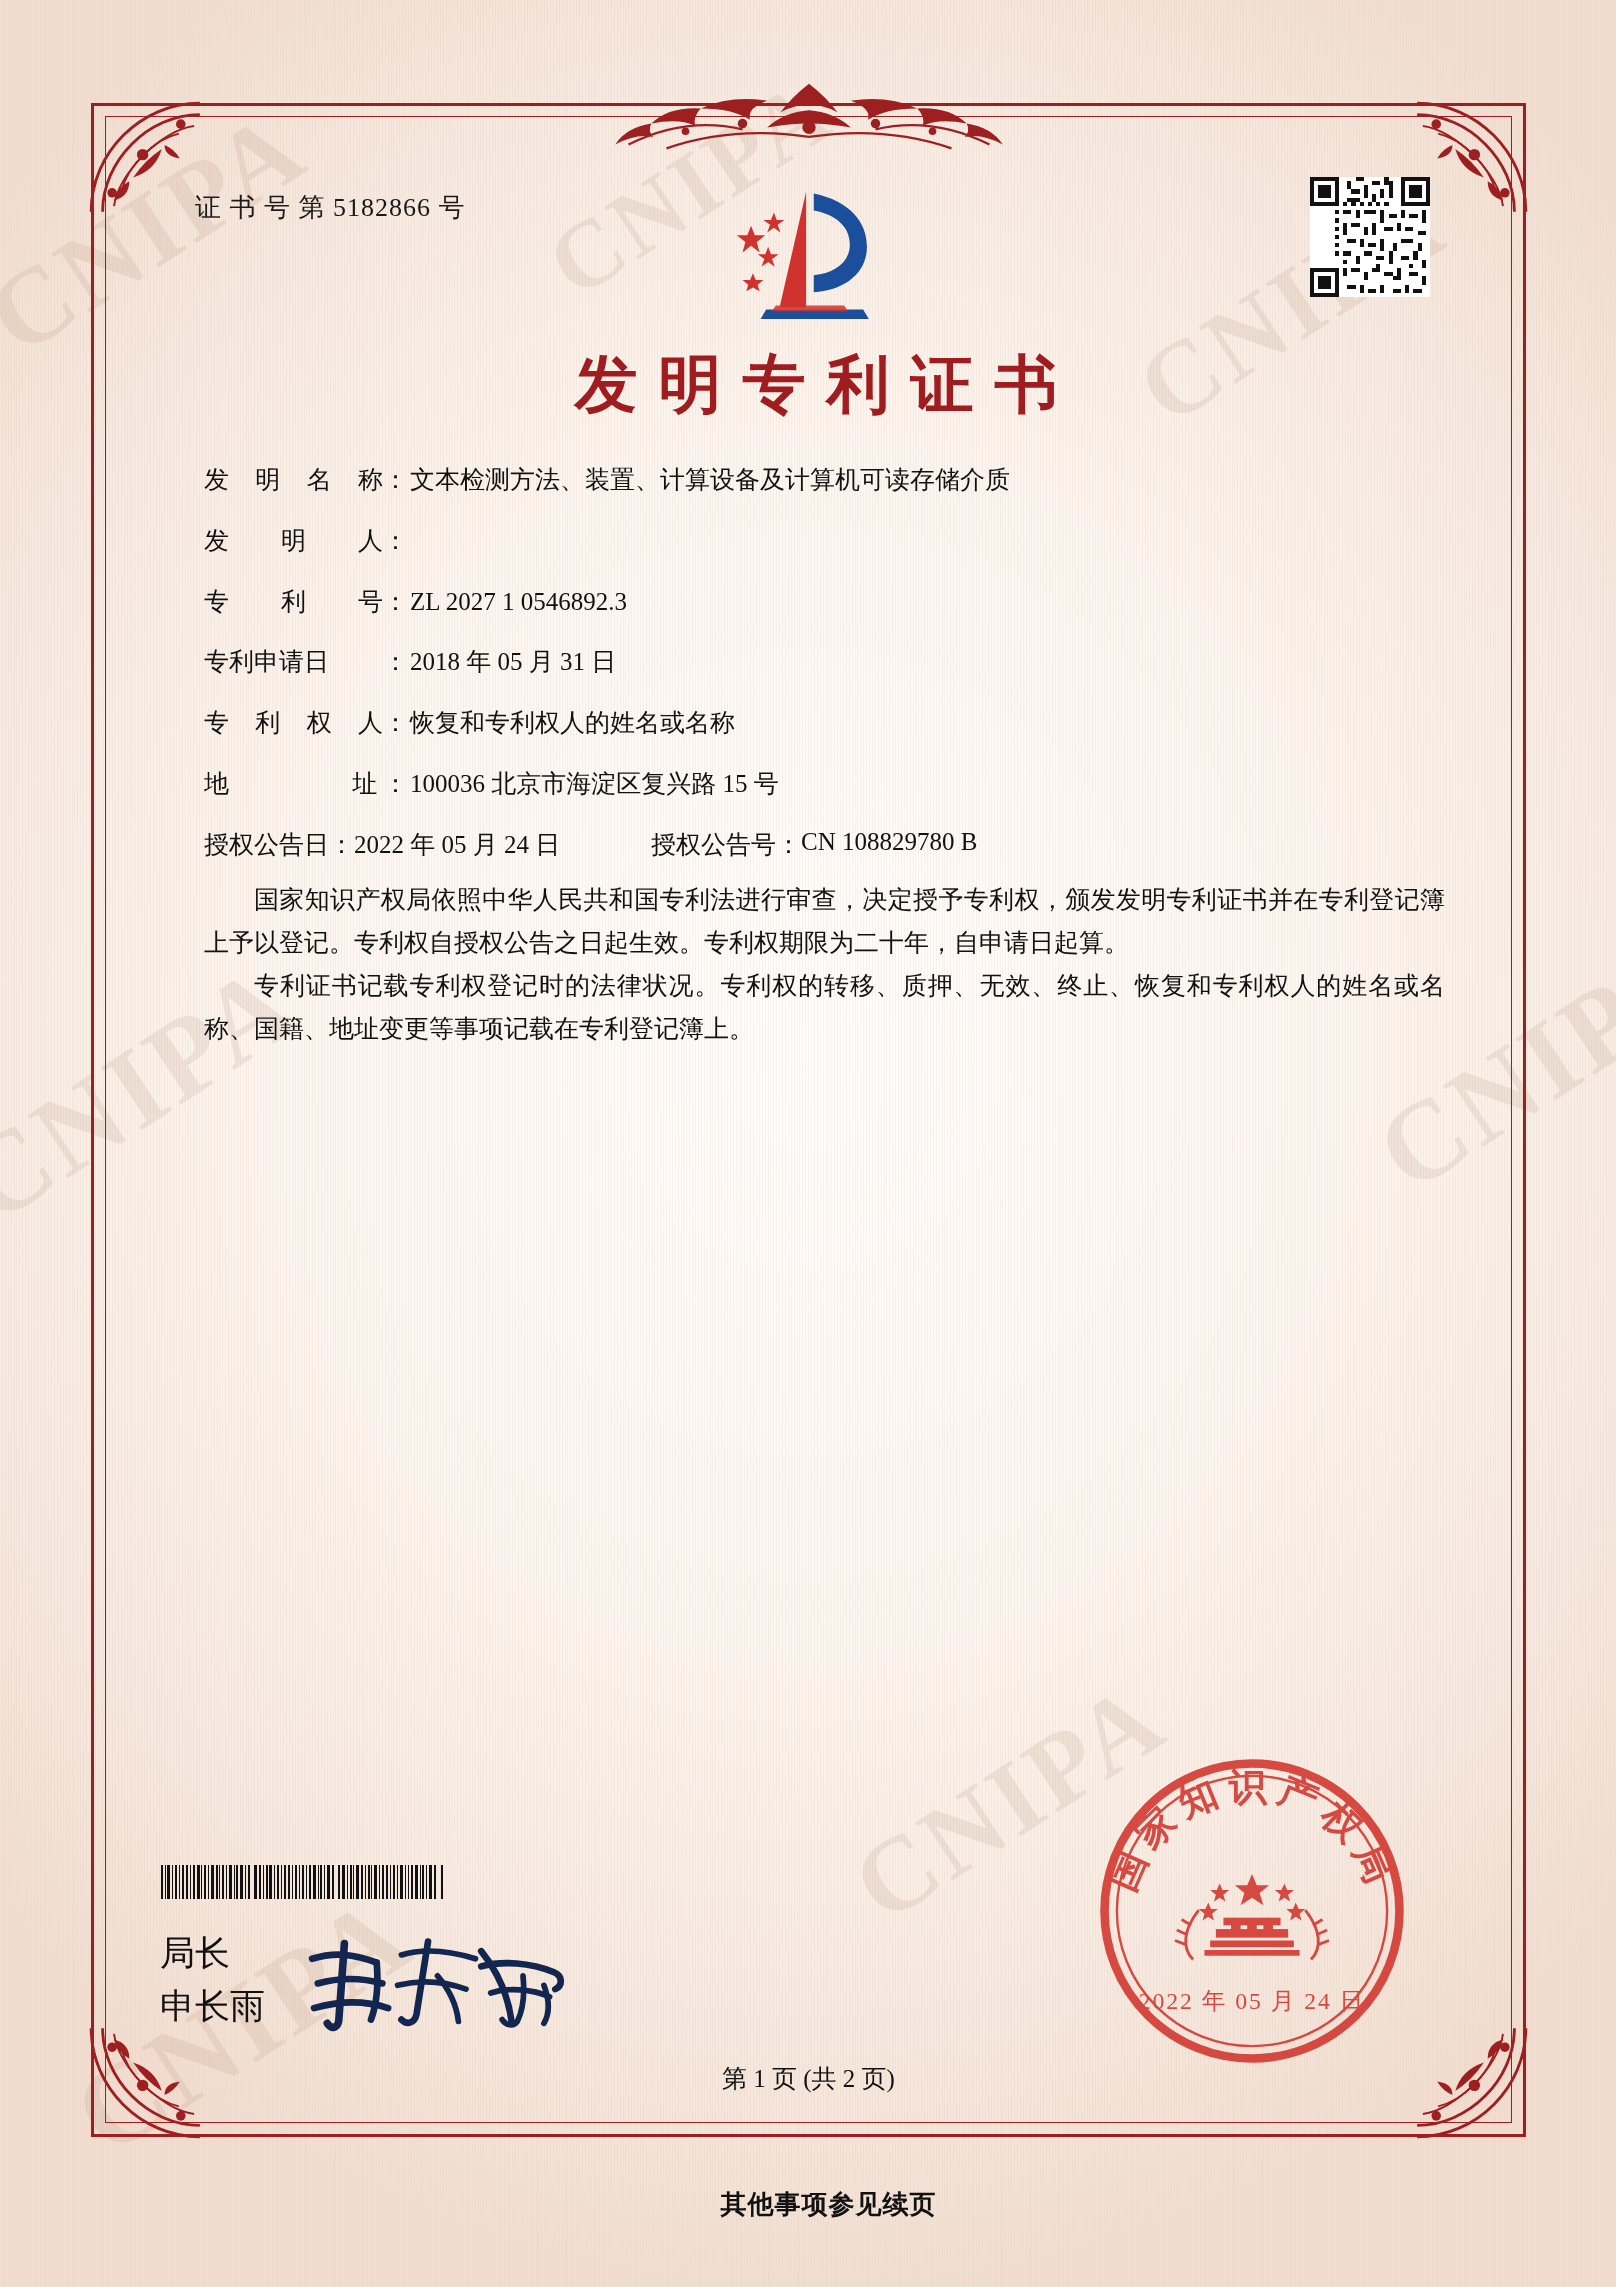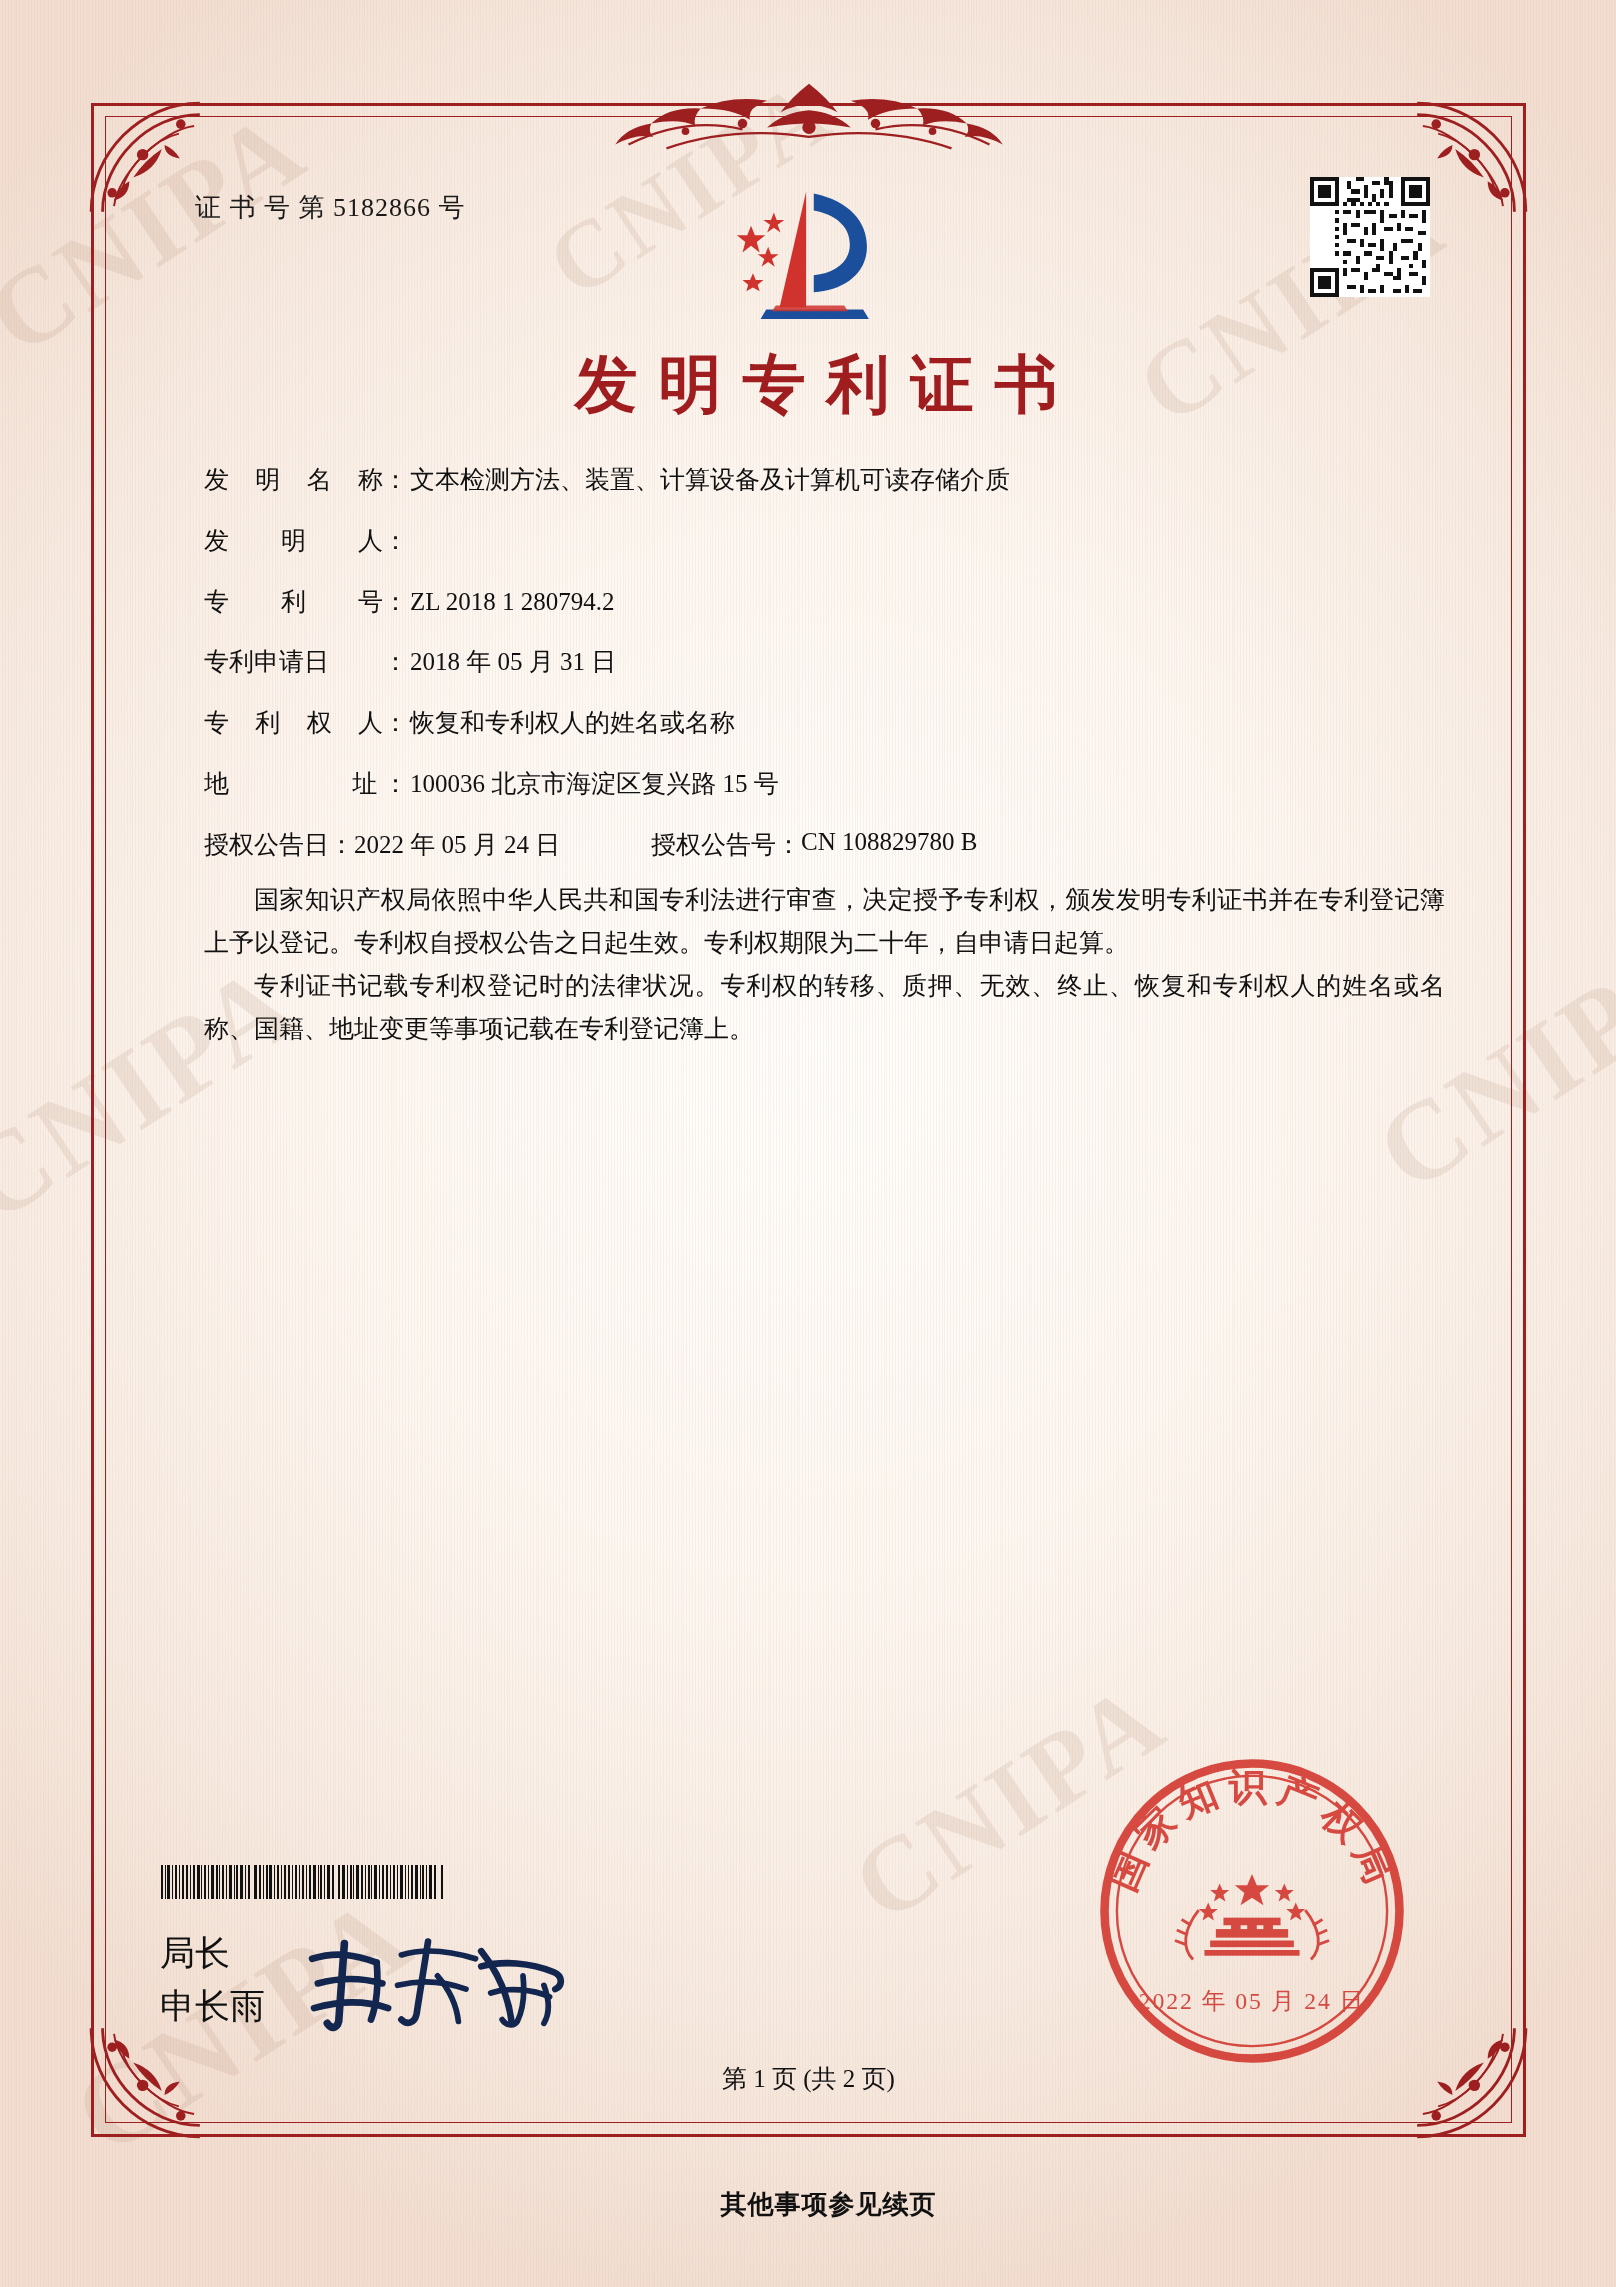--- a/index.html
+++ b/index.html
@@ -468,21 +468,21 @@
         <span class="f-colon">：</span>
       </div>
 
       <div class="field-row">
         <span class="f-label">
           <span>专</span>
             <span>利</span>
             <span>号</span>
         </span>
         <span class="f-colon">：</span>
-        <span class="f-value">ZL 2018 1 280794.2</span>
+        <span class="f-value">ZL 2027 1 0546892.3</span>
       </div>
 
       <div class="field-row">
         <span class="f-label" style="display:block;">专利申请日</span>
         <span class="f-colon">：</span>
         <span class="f-value">2018 年 05 月 31 日</span>
       </div>
 
       <div class="field-row">
         <span class="f-label">

